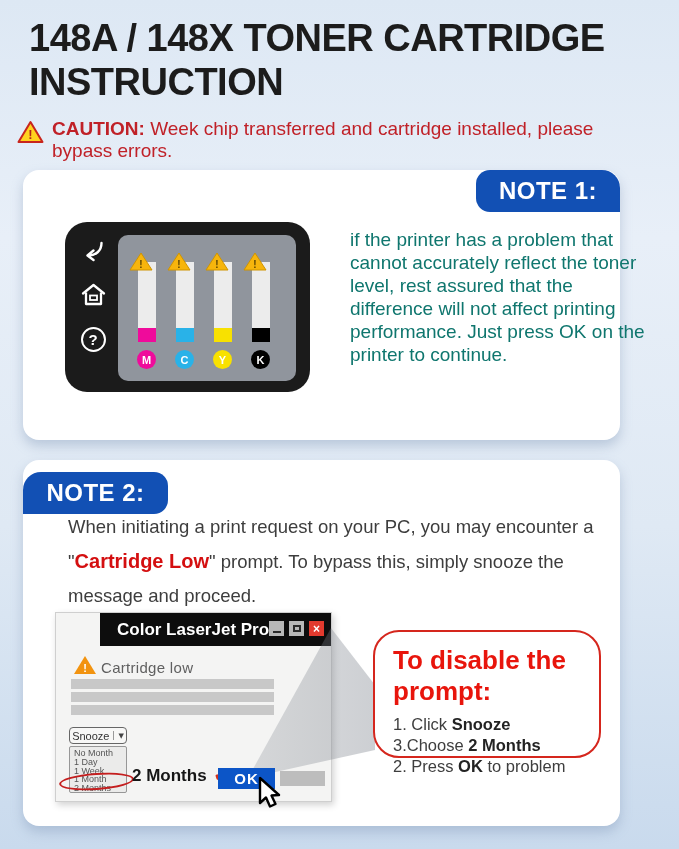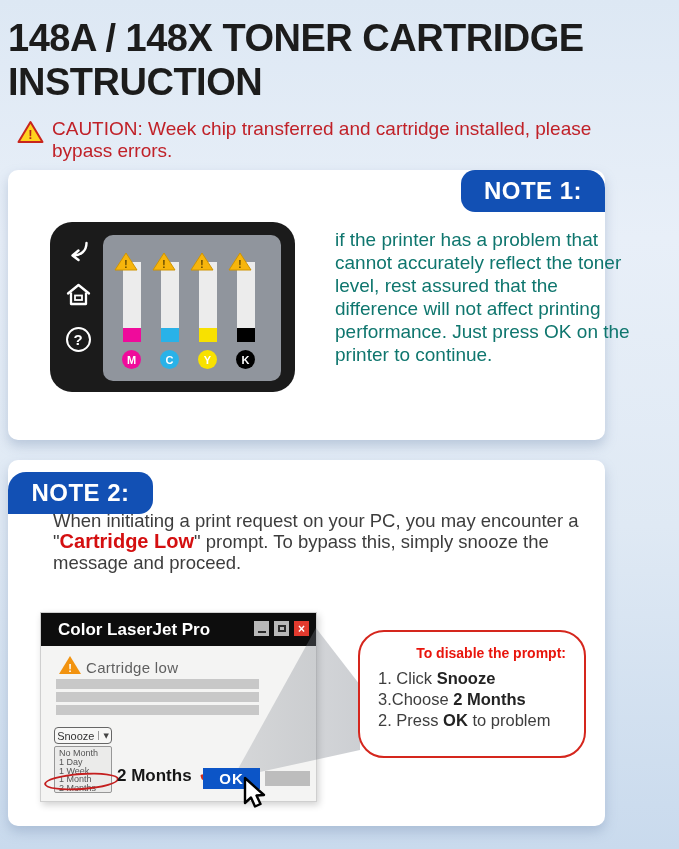--- a/index.html
+++ b/index.html
@@ -5,32 +5,32 @@
   * { margin:0; padding:0; box-sizing:border-box; }
   html,body { width:679px; }
   body { font-family:"Liberation Sans", sans-serif; }
   #page {
     position:relative; width:679px; height:849px; overflow:hidden;
     background:linear-gradient(180deg,#dde8f4 0%,#e8eff8 28%,#dfe9f4 62%,#c9daed 100%);
   }
 
   
   .title {
-    position:absolute; left:8px; top:16px; width:620px;
+    position:absolute; left:29px; top:16px; width:620px;
     font-size:38px; font-weight:700; line-height:1.16; color:#1c1c1c;
     letter-spacing:-0.5px;
   }
   .caution { position:absolute; left:17px; top:118px; width:600px; display:flex; }
   .caution svg { flex:0 0 auto; margin:2px 8px 0 0; }
   .caution-text { width:572px; font-size:19px; line-height:1.15; color:#c02128; }
-  .caution-text b { font-weight:400; }
+  .caution-text b { font-weight:700; }
 
   
   .card {
-    position:absolute; left:8px; width:597px; background:#fff; border-radius:10px;
+    position:absolute; left:23px; width:597px; background:#fff; border-radius:16px;
     box-shadow:0 6px 12px rgba(125,148,180,0.40);
   }
   #card1 { top:170px; height:270px; }
   #card2 { top:460px; height:366px; }
   .badge {
     position:absolute; height:42px; background:#1250b4; color:#fff;
     display:flex; align-items:center; justify-content:center;
     font-size:24px; font-weight:700; letter-spacing:0.5px;
   }
   #badge1 { top:0; right:0; width:144px; border-radius:14px 18px 0 14px; }
@@ -50,26 +50,26 @@
   .toner-col .warn { position:absolute; left:-8px; top:0; z-index:2; }
   .toner-bar { position:absolute; left:1px; top:10px; width:18px; height:80px; background:#ececec; }
   .toner-fill { position:absolute; left:0; bottom:0; width:100%; height:14px; }
   .toner-dot { position:absolute; left:0px; top:98px; width:19px; height:19px; border-radius:50%;
     color:#fff; font-size:11px; font-weight:700; display:flex; align-items:center; justify-content:center; }
   #note1-text { position:absolute; left:327px; top:58px; width:302px;
     font-size:19px; line-height:23px; color:#0f766e; }
 
   
   #note2-para { position:absolute; left:45px; top:50px; width:537px;
-    font-size:18.5px; line-height:21px; color:#3d3d3d; }
+    font-size:18.5px; line-height:34px; color:#3d3d3d; }
   #note2-para .hl { color:#d40f10; font-weight:700; font-size:20px; }
 
   
   #dialog { position:absolute; left:32px; top:152px; width:277px; height:190px;
-    background:#f4f4f3; border:1px solid #cfcfcf; box-shadow:2px 3px 7px rgba(0,0,0,0.18); }
+    background:#f4f4f3; border:1px solid #cfcfcf; box-shadow:2px 3px 7px rgba(0,0,0,0.18);padding-left:44px; }
   #dialog-titlebar { position:relative; height:33px; background:#0d0d0d; display:flex; align-items:center; }
   #dialog-title { color:#fff; font-weight:700; font-size:17px; margin-left:17px; }
   #win-buttons { position:absolute; right:7px; top:8px; display:flex; gap:5px; }
   .winbtn { width:15px; height:15px; display:flex; align-items:center; justify-content:center; }
   .winbtn.gray { background:#b8b8b8; }
   #btn-min i { display:block; width:8px; height:2px; background:#2b2b2b; margin-top:6px; }
   #btn-max i { display:block; width:8px; height:7px; border:2px solid #2b2b2b; }
   #btn-close { background:#e23a2e; color:#fff; font-size:12px; font-weight:700; }
   #dlg-warn { position:absolute; left:17px; top:42px; }
   #dlg-alert { position:absolute; left:45px; top:46px; font-size:15px; color:#606060; letter-spacing:0.3px; }
@@ -94,21 +94,21 @@
   #cancel-bar { position:absolute; left:224px; top:158px; width:45px; height:15px; background:#bdbdbd; z-index:2; }
   #cursor { position:absolute; left:196px; top:163px; z-index:4; }
 
   
   #beam { position:absolute; left:200px; top:160px; width:160px; height:170px; z-index:1;
     background:linear-gradient(to left, rgba(120,126,136,0.38), rgba(120,126,136,0.22));
     clip-path:polygon(25px 158px, 108px 8px, 152px 65px, 152px 130px); }
   #callout { position:absolute; left:350px; top:170px; width:228px; height:128px;
     background:#fff; border:2px solid #d5261d; border-radius:26px; z-index:3;
     padding:13px 18px 0 18px; }
-  #callout-title { color:#e8150c; font-size:14px; font-weight:700; margin-bottom:7px;text-align:right; }
+  #callout-title { color:#e8150c; font-size:26px; font-weight:700; margin-bottom:7px; }
   .step { font-size:16.5px; line-height:21px; color:#3e3e3e; }
   .step b { color:#232323; }
 </style>
 </head>
 <body>
 
 <div id="page">
 
   <h1 class="title">148A / 148X TONER CARTRIDGE INSTRUCTION</h1>
 

